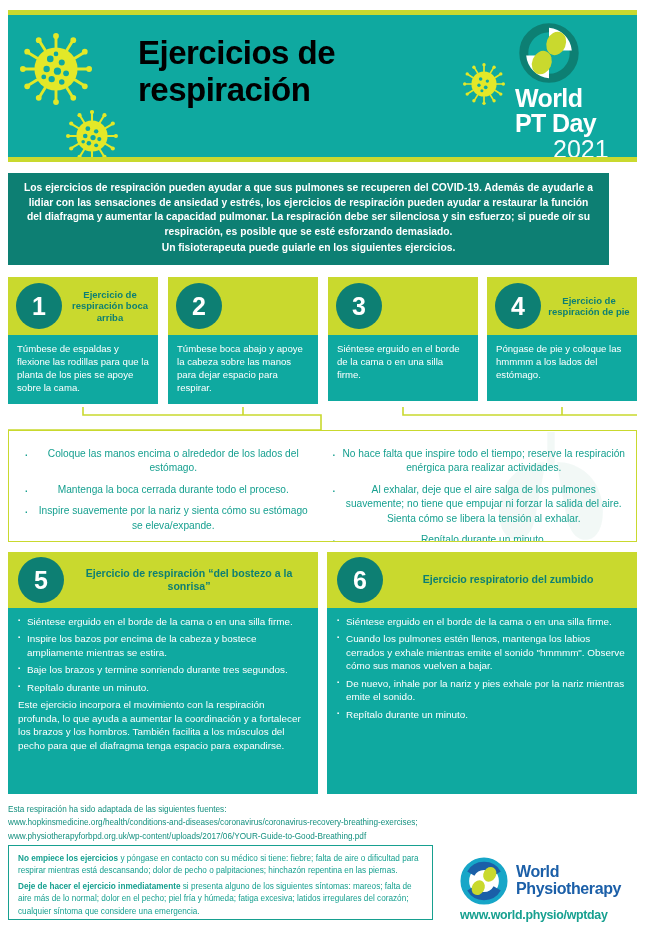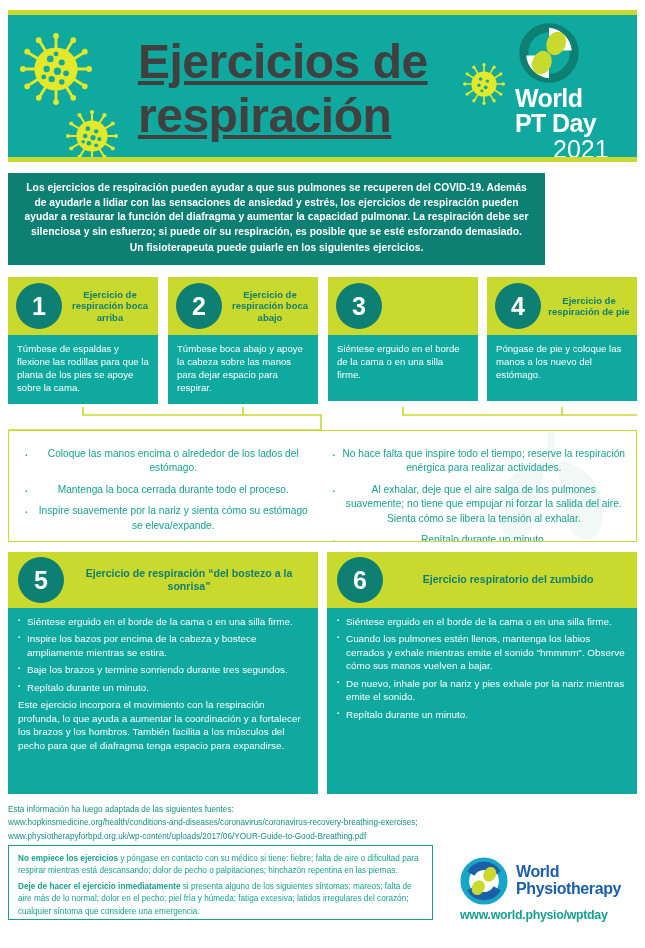--- a/index.html
+++ b/index.html
@@ -14,39 +14,38 @@
   
   .header {
     position: absolute; left: 8px; top: 10px; width: 629px; height: 152px;
     background: #0fa9a0;
     border-top: 5px solid #c9d92e;
     border-bottom: 5px solid #c9d92e;
     overflow: hidden;
   }
   .header-title {
     position: absolute; left: 130px; top: 20px; width: 290px;
-    color: #404040; font-size: 48px; font-weight: bold; line-height: 1.12;
+    color: #000000; font-size: 33px; font-weight: bold; line-height: 1.12;
     letter-spacing: -0.5px;
-    text-decoration: underline;
   }
   .virus { position: absolute; }
   .wptd-logo { position: absolute; right: 10px; top: 8px; width: 112px; }
   .wptd-mark { width: 60px; height: 60px; display:block; margin-left: 4px; }
   .wptd-text {
     color: #fff; font-weight: bold; font-size: 25px; line-height: 1.0;
     margin-top: 3px; letter-spacing: -0.6px;
   }
   .wptd-year {
     color: #fff; font-size: 25px; line-height: 1.05; letter-spacing: 0px;
     font-weight: 300; opacity: .97; margin-left: 38px;
   }
 
   
   .intro {
-    position: absolute; left: 8px; top: 173px; width: 537px; height: 92px;
+    position: absolute; left: 8px; top: 173px; width: 601px; height: 92px;
     background: #0d7f73; color: #ffffff;
     padding: 8px 12px 6px 12px;
     font-size: 10.3px; line-height: 1.42; text-align: center; font-weight: 600;
   }
   .intro .last { font-weight: bold; display: block; margin-top: 2px; }
 
   
   .cards { position: absolute; left: 8px; top: 277px; width: 629px; height: 130px; }
   .card { position: absolute; top: 0; width: 150px; }
   .card:nth-child(1) { left: 0px; }
@@ -324,36 +323,35 @@
     <div class="card">
       <div class="card-head">
         <div class="card-num">1</div>
         <div class="card-title">Ejercicio de respiración boca arriba</div>
       </div>
       <div class="card-body">Túmbese de espaldas y flexione las rodillas para que la planta de los pies se apoye sobre la cama.</div>
     </div>
     <div class="card">
       <div class="card-head">
         <div class="card-num">2</div>
-        <div class="card-title">Ejercicio de respiración boca abajo</div>
       </div>
       <div class="card-body">Túmbese boca abajo y apoye la cabeza sobre las manos para dejar espacio para respirar.</div>
     </div>
     <div class="card">
       <div class="card-head">
         <div class="card-num">3</div>
       </div>
       <div class="card-body">Siéntese erguido en el borde de la cama o en una silla firme.</div>
     </div>
     <div class="card">
       <div class="card-head">
         <div class="card-num">4</div>
         <div class="card-title">Ejercicio de respiración de pie</div>
       </div>
-      <div class="card-body">Póngase de pie y coloque las manos a los nuevo del estómago.</div>
+      <div class="card-body">Póngase de pie y coloque las hmmmm a los lados del estómago.</div>
     </div>
   </div>
 
   <div class="connectors">
     <svg width="629" height="26" viewBox="0 0 629 26">
       <g stroke="#c9d92e" stroke-width="1.6" fill="none">
         <path d="M75 0 V8 H313 V23"></path>
         <path d="M235 0 V8"></path>
         <path d="M395 0 V8 H629"></path>
         <path d="M554 0 V8"></path>
@@ -411,21 +409,21 @@
       <ul class="wlist">
         <li>Siéntese erguido en el borde de la cama o en una silla firme.</li>
         <li>Cuando los pulmones estén llenos, mantenga los labios cerrados y exhale mientras emite el sonido "hmmmm". Observe cómo sus manos vuelven a bajar.</li>
         <li>De nuevo, inhale por la nariz y pies exhale por la nariz mientras emite el sonido.</li>
         <li>Repítalo durante un minuto.</li>
       </ul>
     </div>
   </div>
 
   <div class="sources">
-    <div>Esta información ha luego adaptada de las siguientes fuentes:</div>
+    <div>Esta respiración ha sido adaptada de las siguientes fuentes:</div>
     <div>www.hopkinsmedicine.org/health/conditions-and-diseases/coronavirus/coronavirus-recovery-breathing-exercises;</div>
     <div>www.physiotherapyforbpd.org.uk/wp-content/uploads/2017/06/YOUR-Guide-to-Good-Breathing.pdf</div>
   </div>
 
   <div class="warnbox">
     <div class="warn-p">
       <b>No empiece los ejercicios</b><span> y póngase en contacto con su médico si tiene: fiebre; falta de aire o dificultad para respirar mientras está descansando; dolor de pecho o palpitaciones; hinchazón repentina en las piernas.</span>
     </div>
     <div class="warn-p">
       <b>Deje de hacer el ejercicio inmediatamente</b><span> si presenta alguno de los siguientes síntomas: mareos; falta de aire más de lo normal; dolor en el pecho; piel fría y húmeda; fatiga excesiva; latidos irregulares del corazón; cualquier síntoma que considere una emergencia.</span>

